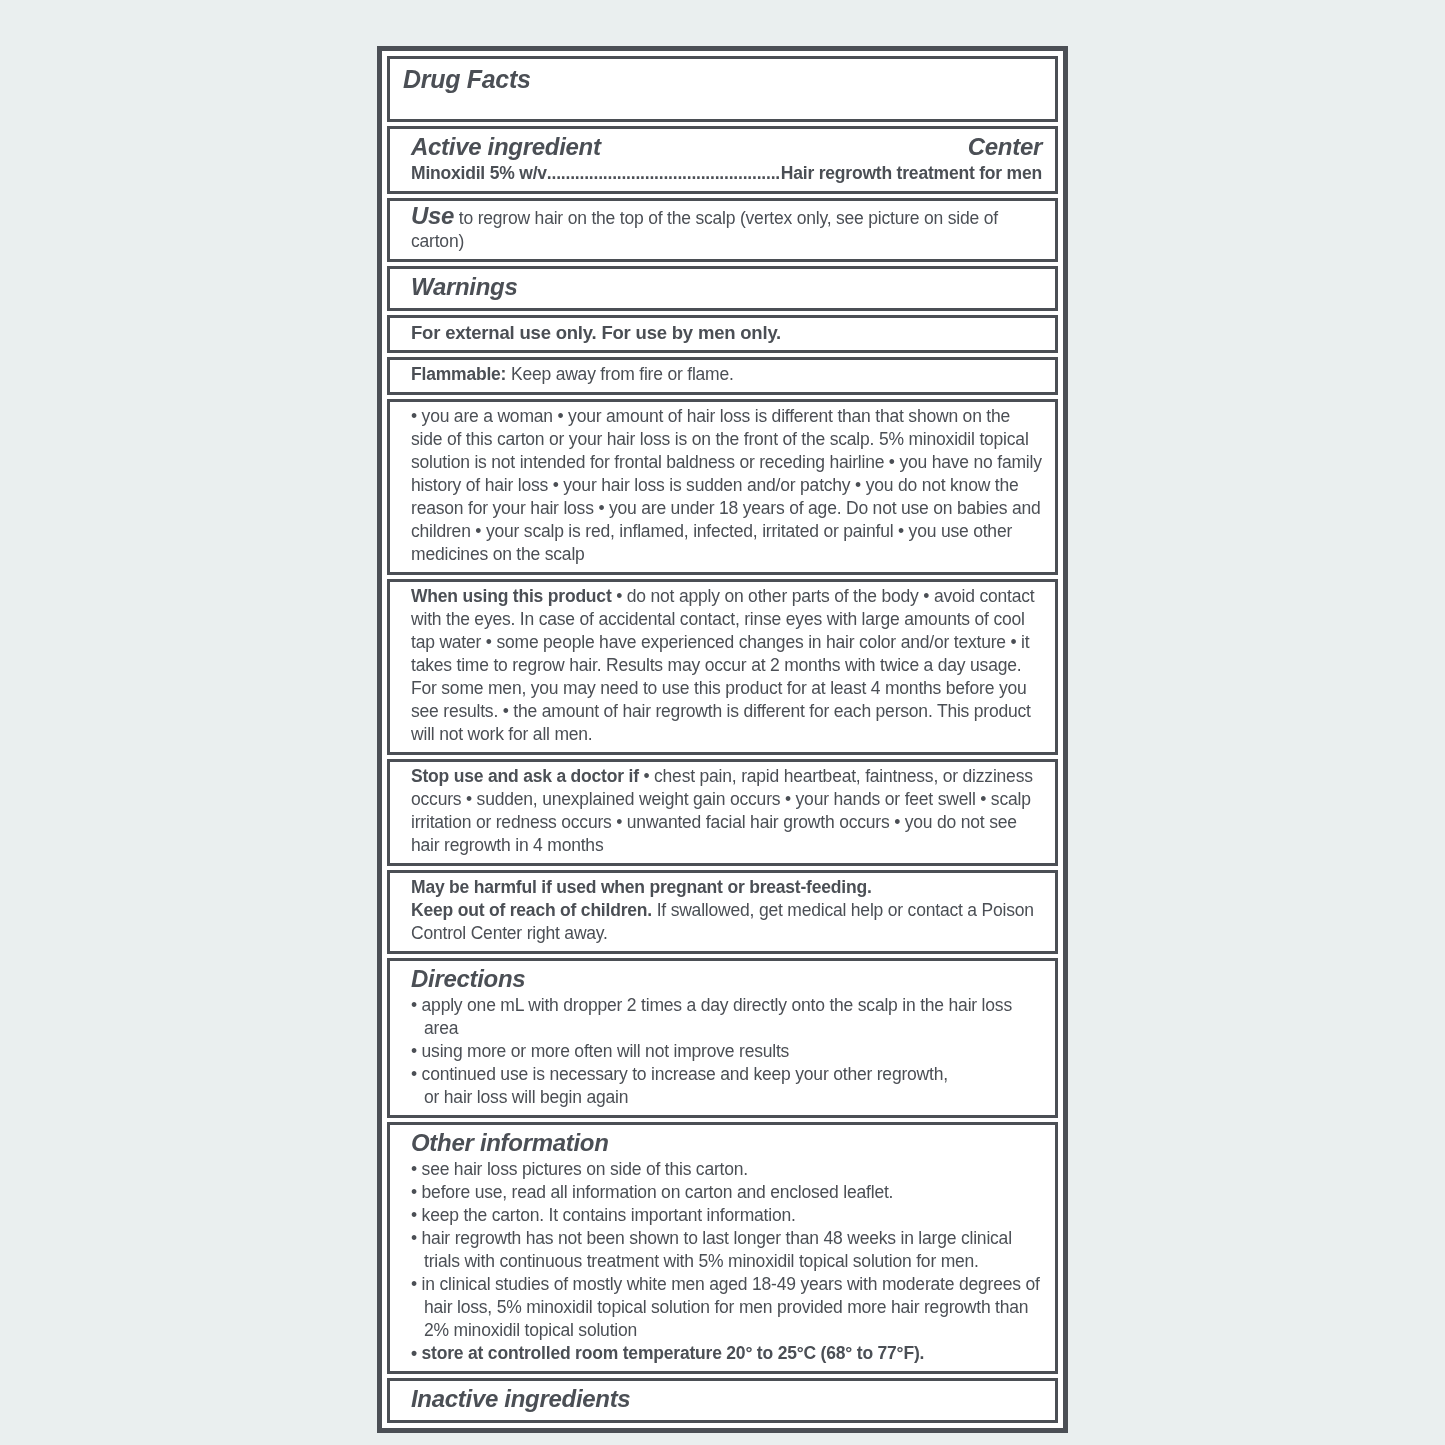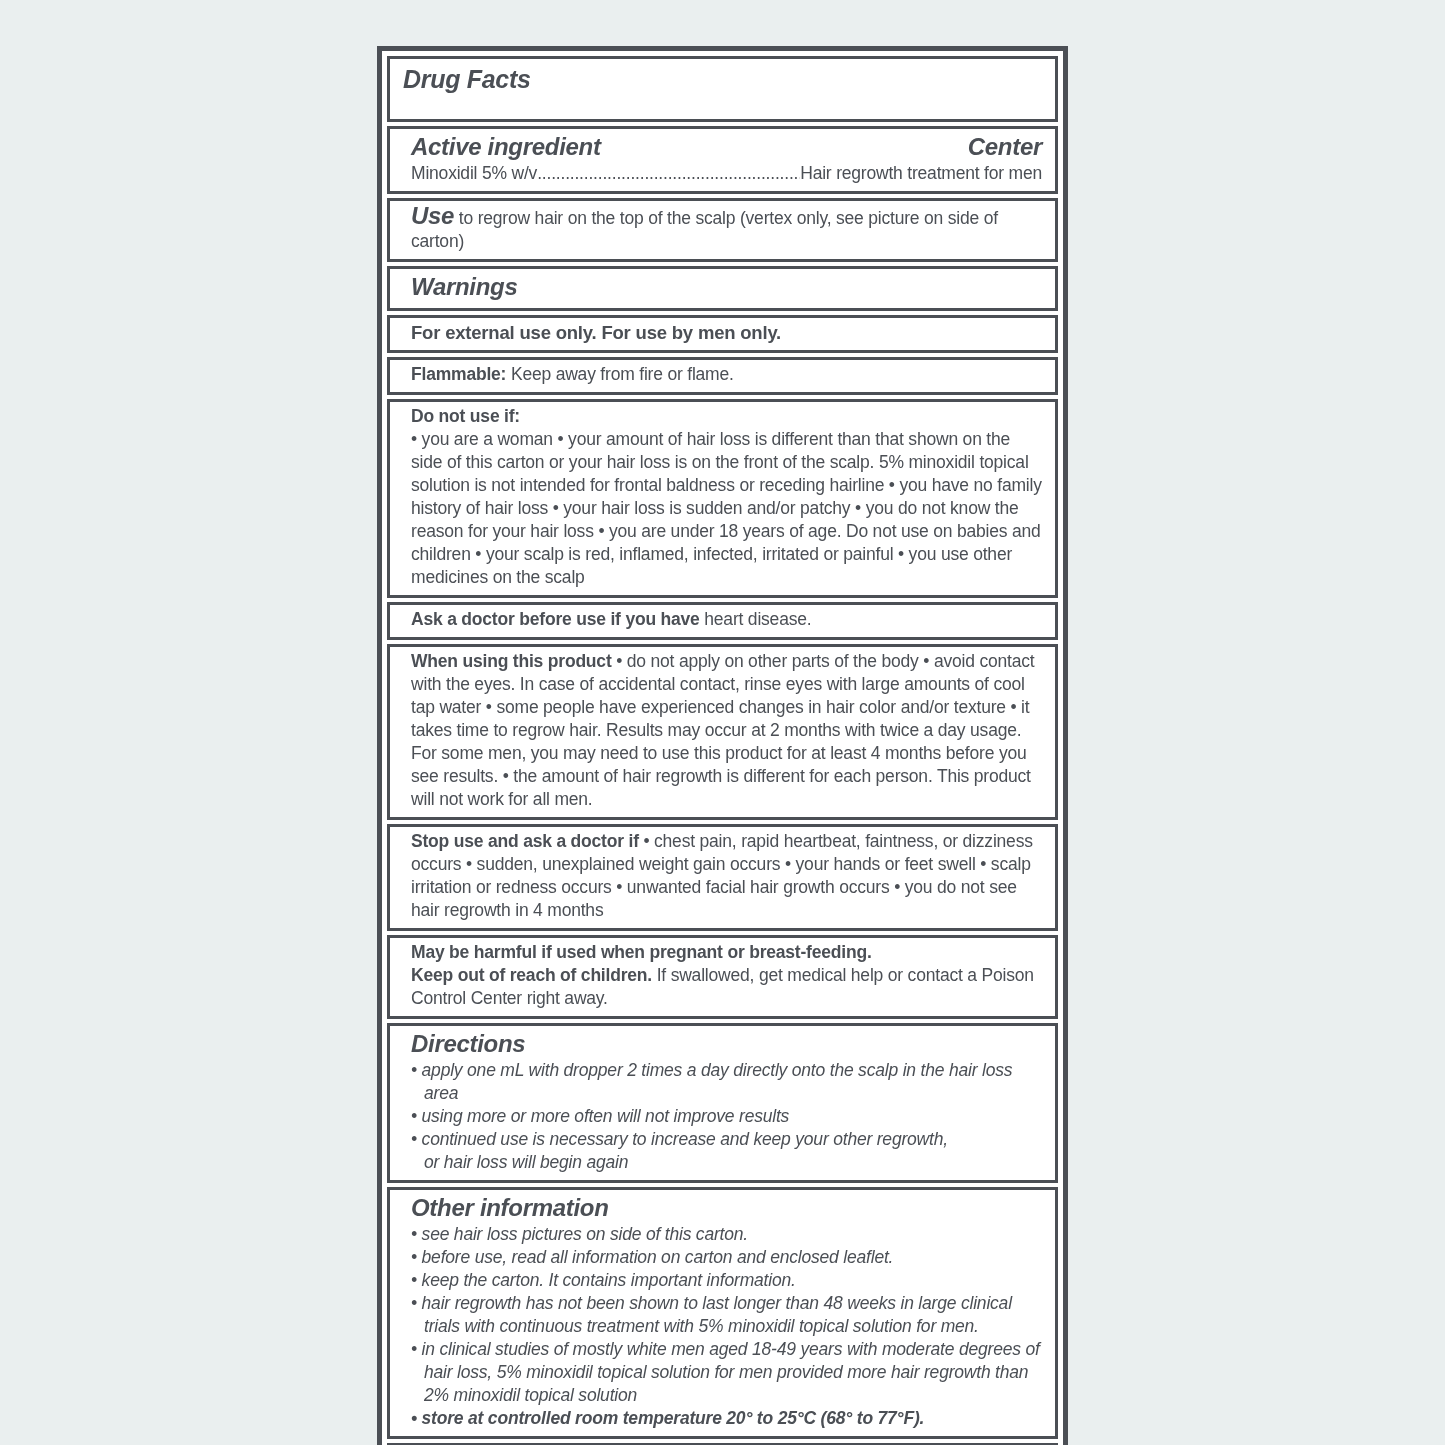--- a/index.html
+++ b/index.html
@@ -45,40 +45,40 @@
   .title-box .h-italic{font-size:25px;line-height:32px;}
   .row-between{
     display:flex;
     justify-content:space-between;
     align-items:baseline;
   }
   .leader-row{
     display:flex;
     align-items:flex-start;
     white-space:nowrap;
+    font-weight:bold;
   }
   .leader{
     flex:1 1 auto;
     overflow:hidden;
     white-space:nowrap;
     min-width:0;
   }
   .b{font-weight:bold;}
   .lead-italic{
     font-weight:bold;
     font-style:italic;
     font-size:24px;
     line-height:23px;
     letter-spacing:-0.3px;
   }
   .bold-line{font-weight:bold;font-size:18.5px;}
   .blist div{
     padding-left:13px;
     text-indent:-13px;
-    font-style:italic;
   }
   .blist .cont{display:inline;}
   p{margin:0;}
 </style>
 </head>
 <body>
 
 <div class="panel">
 
   <section class="box title-box">
@@ -107,27 +107,23 @@
 
   <section class="box">
     <p class="bold-line">For external use only. For use by men only.</p>
   </section>
 
   <section class="box">
     <p><span class="b">Flammable:</span><span> Keep away from fire or flame.</span></p>
   </section>
 
   <section class="box">
-    <div class="b">Do not use if:</div>
     <p>• you are a woman • your amount of hair loss is different than that shown on the side of this carton or your hair loss is on the front of the scalp. 5% minoxidil topical solution is not intended for frontal baldness or receding hairline • you have no family history of hair loss • your hair loss is sudden and/or patchy • you do not know the reason for your hair loss • you are under 18 years of age. Do not use on babies and children • your scalp is red, inflamed, infected, irritated or painful • you use other medicines on the scalp</p>
   </section>
 
-  <section class="box">
-    <p><span class="b">Ask a doctor before use if you have</span><span> heart disease.</span></p>
-  </section>
 
   <section class="box">
     <p><span class="b">When using this product</span><span> • do not apply on other parts of the body • avoid contact with the eyes. In case of accidental contact, rinse eyes with large amounts of cool tap water • some people have experienced changes in hair color and/or texture • it takes time to regrow hair.  Results may occur at 2 months with twice a day usage. For some men, you may need to use this product for at least 4 months before you see results. • the amount of hair regrowth is different for each person. This product will not work for all men.</span></p>
   </section>
 
   <section class="box">
     <p><span class="b">Stop use and ask a doctor if</span><span> • chest pain, rapid heartbeat, faintness, or dizziness occurs • sudden, unexplained weight gain occurs • your hands or feet swell • scalp irritation or redness occurs • unwanted facial hair growth occurs • you do not see hair regrowth in 4 months</span></p>
   </section>
 
   <section class="box">

